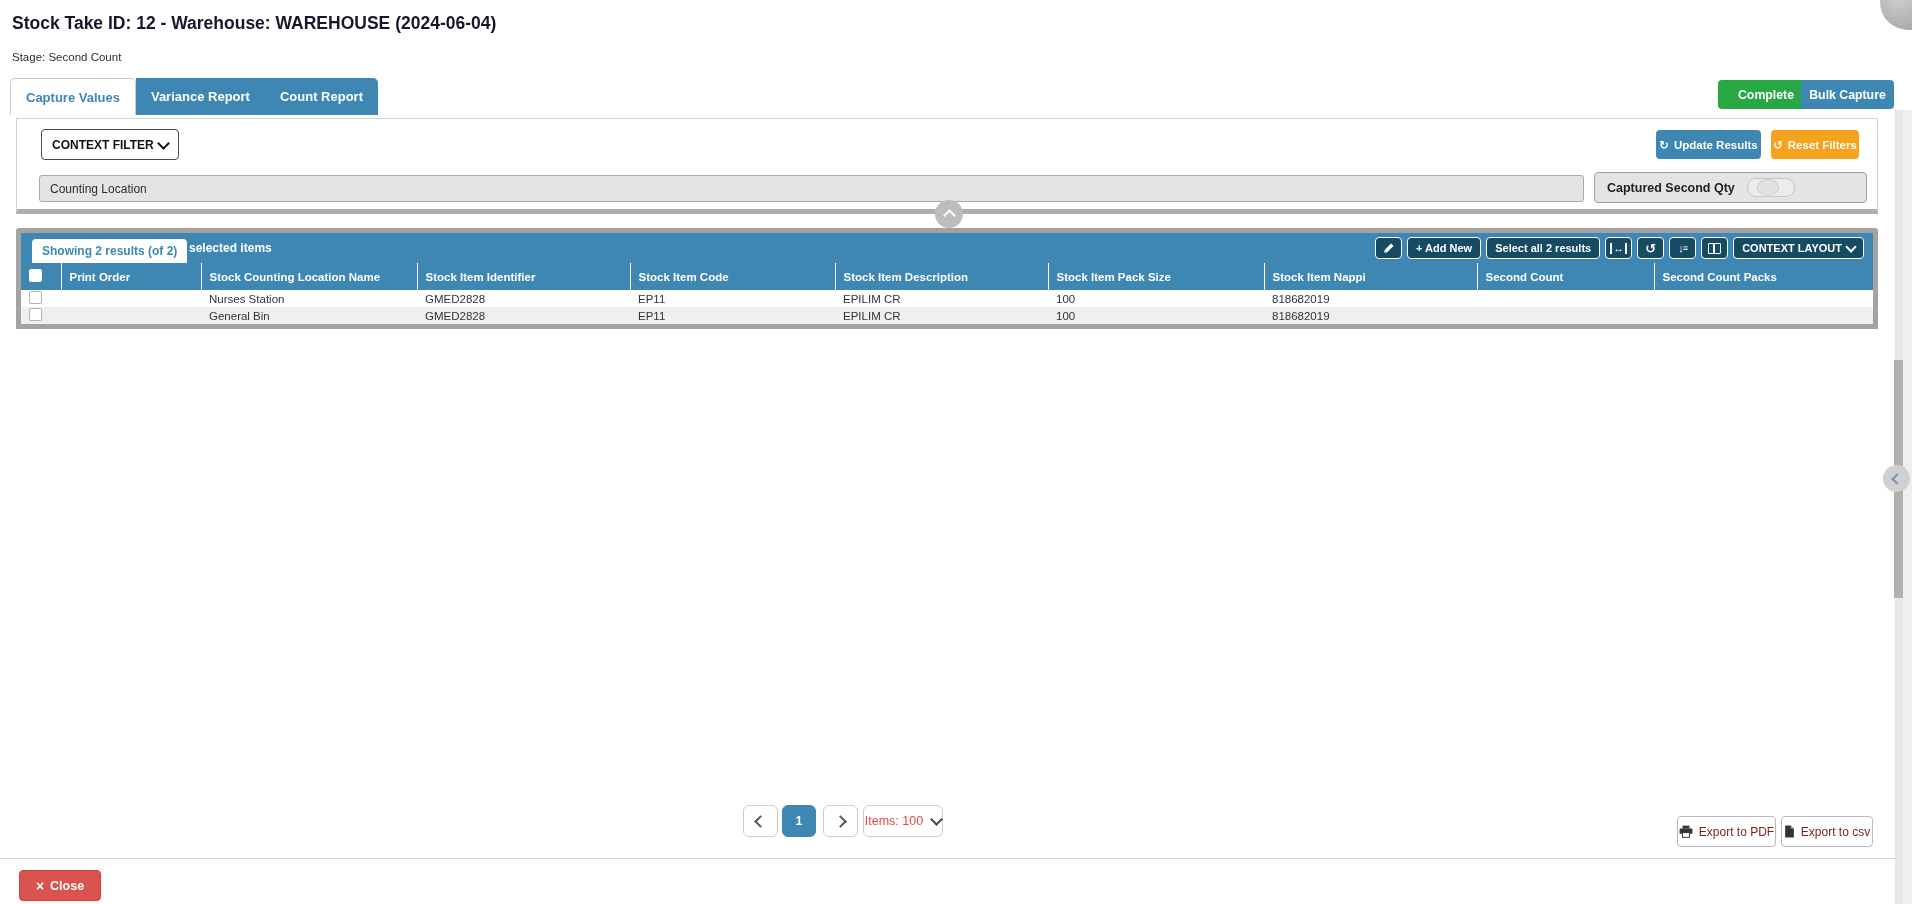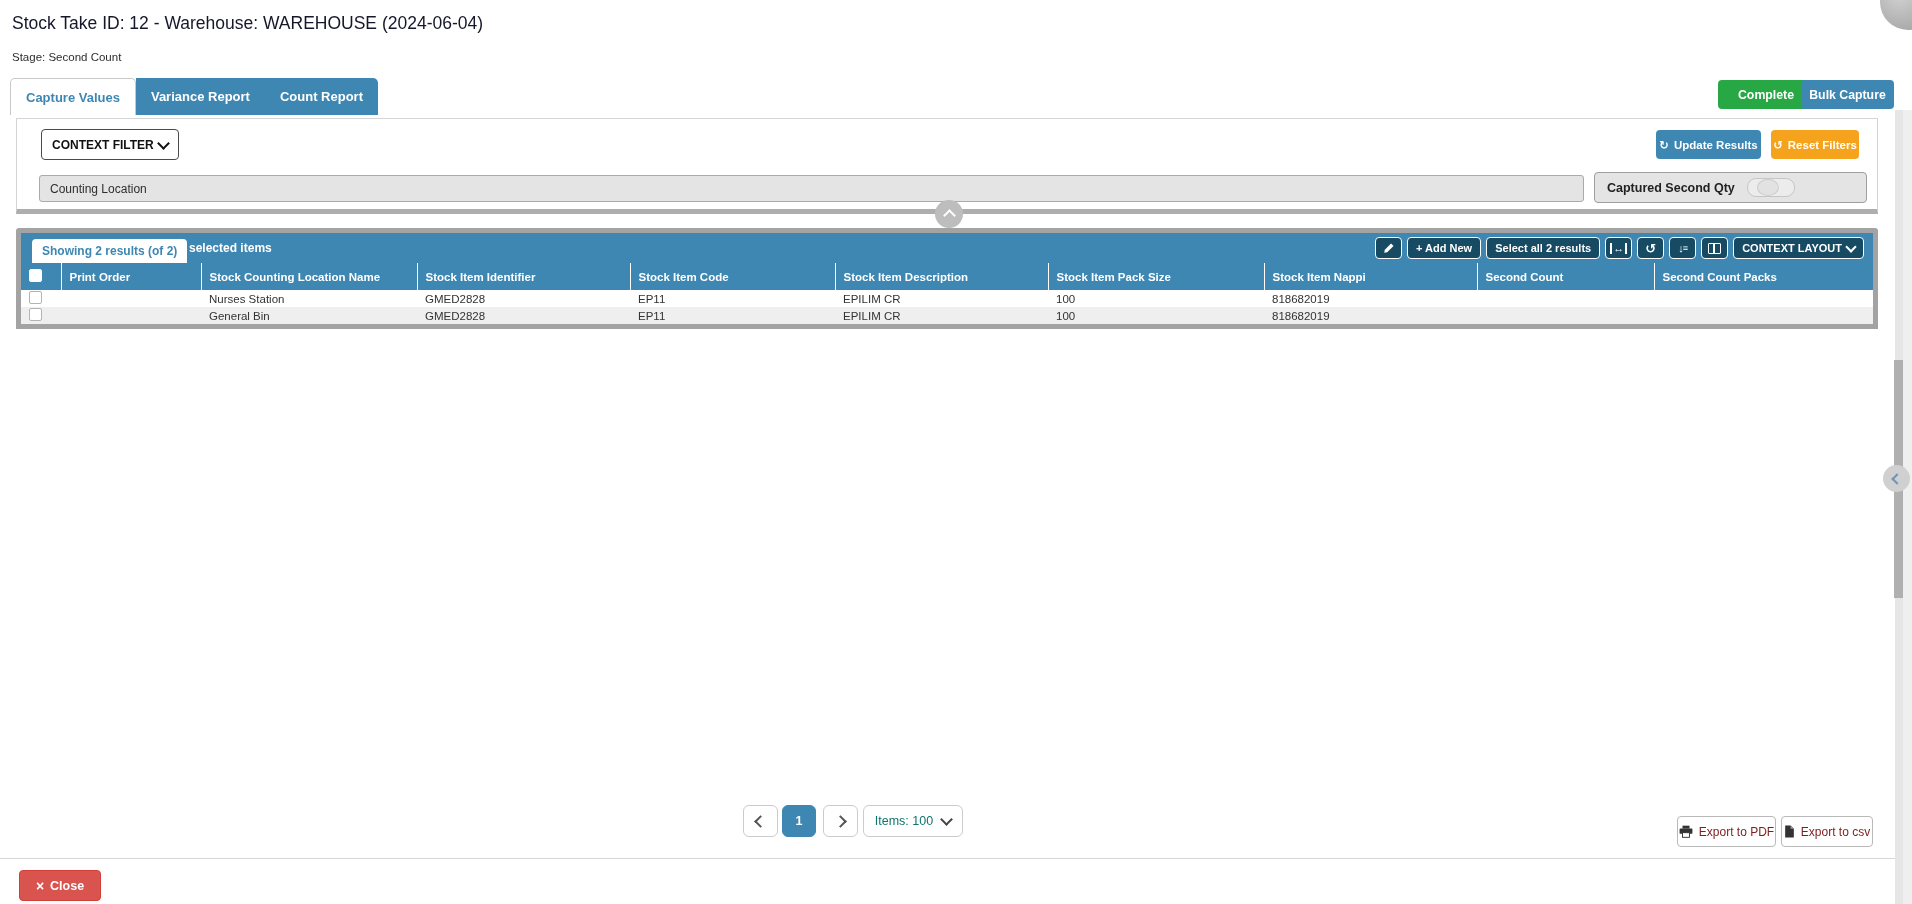--- a/index.html
+++ b/index.html
@@ -1,20 +1,20 @@
 <!DOCTYPE html>
 <html><head>
 <meta charset="utf-8">
 <style>
   html,body{margin:0;padding:0;background:#fff;}
   body{font-family:"Liberation Sans","DejaVu Sans",sans-serif;}
   .page{position:relative;width:1912px;height:904px;background:#fff;overflow:hidden;}
 
   
-  .title{position:absolute;left:12px;top:13px;font-size:17.5px;font-weight:normal;color:#17172b;}
+  .title{position:absolute;left:12px;top:13px;font-size:17.5px;font-weight:bold;color:#17172b;}
   .stage{position:absolute;left:12px;top:51px;font-size:11.5px;color:#2e2e2e;}
 
   
   .tabbar{position:absolute;left:10px;top:78px;display:flex;height:37px;align-items:stretch;}
   .tab{display:flex;align-items:center;padding:0 15px;font-size:13px;font-weight:bold;cursor:pointer;}
   .tab.active{background:#fff;color:#3d87b2;border:1px solid #c9c9c9;border-bottom:none;border-radius:5px 5px 0 0;position:relative;z-index:2;}
   .tab-group{display:flex;background:#3d87b2;border-radius:0 5px 0 0;}
   .tab.inactive{color:#fff;background:transparent;}
 
   .hdr-btn{position:absolute;height:29px;border-radius:4px;color:#fff;font-weight:bold;font-size:12.3px;display:flex;align-items:center;justify-content:center;cursor:pointer;}
@@ -62,21 +62,21 @@
   table.grid td{font-size:11.5px;color:#333;padding:1px 8px;height:13px;overflow:hidden;white-space:nowrap;background:#fff;margin-left:24px;}
   table.grid tr.alt td{background:#efefef;}
   .cb{display:inline-block;width:13px;height:13px;box-sizing:border-box;background:#fff;border:1px solid #b3b3b3;border-radius:2px;cursor:pointer;}
   .cb.header{border-color:#fff;}
 
   
   .pg-btn{position:absolute;top:805px;height:32px;box-sizing:border-box;background:#fff;border:1px solid #ccc;border-radius:6px;display:flex;align-items:center;justify-content:center;color:#555;cursor:pointer;font-weight:bold;font-size:12.5px;}
   .pg-prev{left:743px;width:35px;}
   .pg-page{left:782px;width:34px;background:#3d87b2;border-color:#3d87b2;color:#fff;}
   .pg-next{left:823px;width:35px;}
-  .items-select{left:863px;width:100px;gap:9px;color:#0f766e;font-weight:normal;}
+  .items-select{left:863px;width:80px;gap:9px;color:#ef4444;font-weight:normal;}
   .exp-btn{position:absolute;top:816px;height:31px;box-sizing:border-box;background:#fff;border:1px solid #b9b9b9;border-radius:4px;display:flex;align-items:center;justify-content:center;gap:6px;font-size:12px;color:#7f1d1d;cursor:pointer;}
   .exp-pdf{left:1677px;width:99px;}
   .exp-csv{left:1781px;width:92px;}
 
   
   .hairline{position:absolute;left:0;top:858px;width:1912px;height:1px;background:#d6d6d6;}
   .close-btn{position:absolute;left:19px;top:870px;width:82px;height:31px;box-sizing:border-box;background:#d9534f;border:1px solid #d43f3a;border-radius:4px;color:#fff;font-weight:bold;font-size:12.5px;display:flex;align-items:center;justify-content:center;gap:6px;cursor:pointer;}
   .close-x{font-size:14px;line-height:14px;}
 
   

